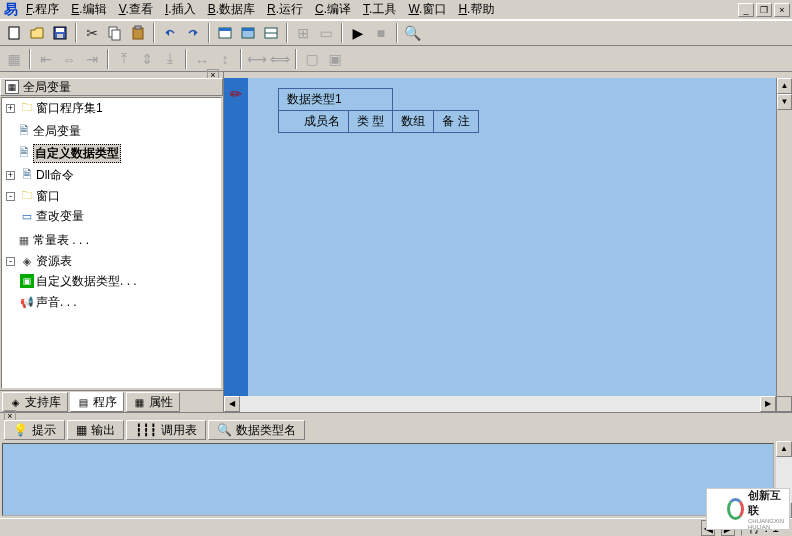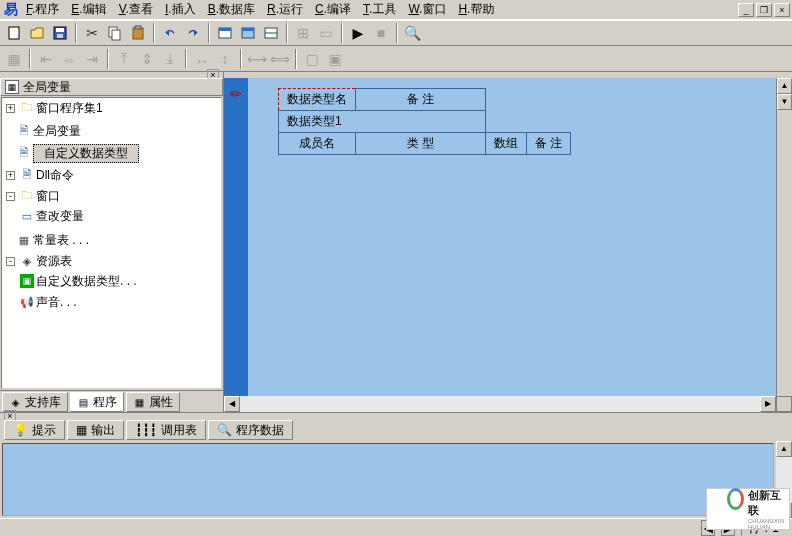--- a/index.html
+++ b/index.html
@@ -26,21 +26,21 @@
 .tree-header { height: 18px; background: #d4d0c8; display: flex; align-items: center; padding: 0 4px; border-top:1px solid #fff; border-left:1px solid #fff; border-bottom: 1px solid #808080; border-right:1px solid #808080; }
 .tree-header .icon { width: 14px; height: 14px; background: #fff; border:1px solid #666; margin-right: 4px; font-size:9px; text-align:center; line-height:12px; }
 .tree { flex: 1; background: #fff; border: 1px inset #d4d0c8; overflow: hidden; margin:1px;}
 .tree ul { list-style: none; padding-left: 14px; }
 .tree > ul { padding-left: 2px; }
 .tree li { padding: 1px 0; white-space: nowrap; position:relative;}
 .tree .row { display: inline-flex; align-items: center; gap: 2px; cursor: pointer; padding:1px 2px;}
 .tree .toggle { width: 9px; height: 9px; border: 1px solid #808080; font-size: 9px; line-height: 7px; text-align: center; margin-right: 3px; background:#fff;}
 .tree .noicon { width: 9px; display:inline-block;}
 .ticon { width: 14px; height: 14px; display: inline-flex; align-items: center; justify-content: center; font-size: 11px; }
-.selected { background: #d4d0c8; border: 1px dotted #000; padding:0 10px;}
+.selected { background: #d4d0c8; border: 1px dotted #000; padding:0 1px;font-weight:bold;}
 .folder-icon { color: #d0b000; }
 .doc-icon { color: #147; }
 .img-icon { background:#0a0; color:#fff; font-size:9px; padding:0 1px;}
 .snd-icon { color:#d0a000;}
 
 .panel-tabs { height: 22px; display: flex; align-items: flex-end; background: #d4d0c8; border-top: 1px solid #808080; padding: 0 2px; gap:2px;}
 .ptab { height: 20px; padding: 2px 6px; background: #d4d0c8; border: 1px solid #808080; border-top-color:#fff; border-left-color:#fff; cursor: pointer; display:flex; align-items:center; gap:3px;}
 .ptab.active { background: #fff; }
 .ptab-icon { width:13px; height:13px; font-size:10px; display:inline-flex; align-items:center; justify-content:center;}
 
@@ -276,29 +276,25 @@
 
   <div style="flex:1; display:flex; flex-direction:column;">
     <div class="panel-grip" style="justify-content:flex-start; padding-left:4px;"></div>
     <div class="editor-area">
       <div class="editor-gutter">
         <span class="pen-icon">✎</span>
       </div>
       <div class="editor-content">
         <table class="data-table">
           <tbody>
-              <tr>
-            <th class="hdr1">数据类型名</th>
-            <th class="wide">备 注</th>
-          </tr>
           <tr>
             <td colspan="2" style="text-align:left; ">数据类型1</td>
           </tr>
           <tr>
-            <th style="min-width:70px;">成员名</th>
+            <th style="min-width:70px;text-align:right;">成员名</th>
             <th>类 型</th>
             <th>数组</th>
             <th>备 注</th>
           </tr>
         </tbody>
           </table>
       </div>
       <div class="editor-vscroll">
         <div class="scroll-arrow">▲</div>
         <div class="scroll-track" style="flex:1;"></div>
@@ -326,40 +322,40 @@
     <div class="btab">
         <span>▦</span>
         <span>输出</span>
       </div>
     <div class="btab">
         <span>┇┇┇</span>
         <span>调用表</span>
       </div>
     <div class="btab">
         <span>🔍</span>
-        <span>程序数据</span>
+        <span>数据类型名</span>
       </div>
   </div>
   <div class="bottom-content-wrap">
     <div class="bottom-content-inner"></div>
     <div class="bottom-vscroll">
       <div class="scroll-arrow">▲</div>
       <div style="flex:1; background:#e8e8e8;"></div>
       <div class="scroll-arrow">▼</div>
     </div>
   </div>
 </div>
 
 <div class="statusbar">
   <span style="border:1px solid #808080; width:14px; text-align:center;">◀</span>
   <span style="border:1px solid #808080; width:14px; text-align:center;">▶</span>
   <span class="status-seg">行：1</span>
 </div>
 
 <div class="watermark">
-  <div style="display:flex; align-items:flex-start; gap:4px;margin-left:20px;">
+  <div style="display:flex; align-items:center; gap:4px;margin-left:20px;">
     <div class="wm-logo"></div>
     <div>
       <div style="font-size:11px; font-weight:bold;">创新互联</div>
       <div style="font-size:6px; color:#888;">CHUANGXIN HULIAN</div>
     </div>
   </div>
 </div>
 
 </body></html>

